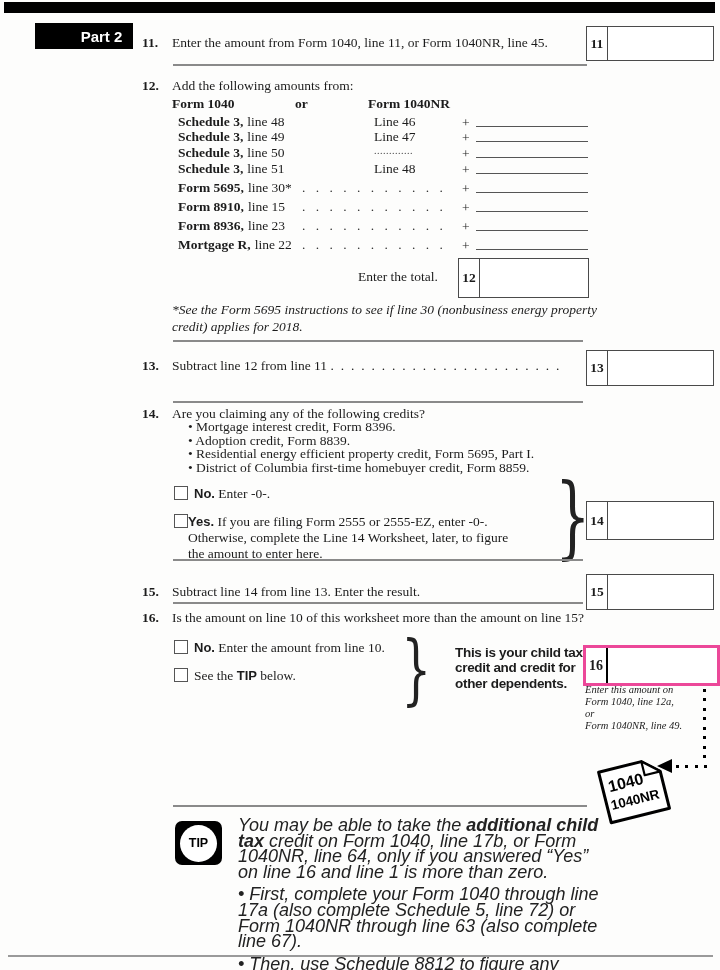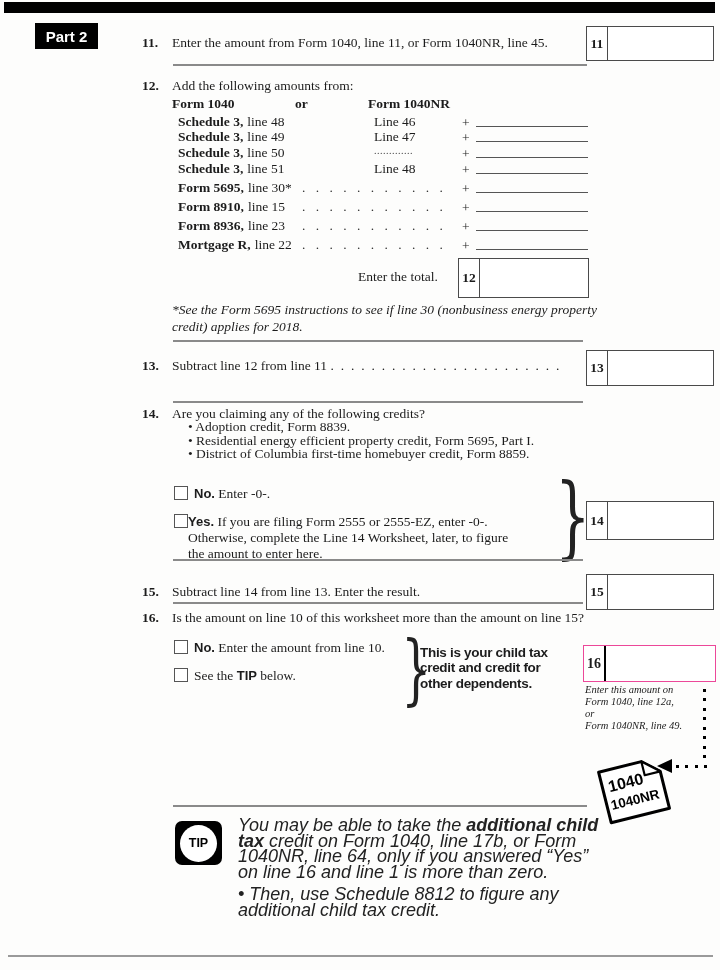--- a/index.html
+++ b/index.html
@@ -2,27 +2,27 @@
 <html><head>
 <meta charset="utf-8">
 <style>
   html,body{margin:0;padding:0;background:#e8e8e8;}
   .page{position:relative;width:720px;height:970px;background:#fdfdfc;overflow:hidden;
         font-family:"Liberation Serif",serif;color:#1c1c1c;font-size:13.5px;}
   .abs{position:absolute;}
   .bar{background:#000;}
   .sep{position:absolute;height:2px;background:#8a8a8a;}
   .num{font-weight:bold;}
-  .sans{font-family:"Liberation Sans",sans-serif;}
+  .sans{font-family:"Liberation Sans",sans-serif;padding-left:35px;}
   .sansb{font-family:"Liberation Sans",sans-serif;font-weight:bold;font-size:13px;}
   .amtbox{position:absolute;background:#fff;border:1.5px solid #4a4a4a;display:flex;}
   .amtbox .cell{width:20px;border-right:1.5px solid #4a4a4a;display:flex;align-items:center;
         justify-content:center;font-weight:bold;font-size:13.5px;}
   .amtbox .entry{flex:1;}
-  .thick{border:1px solid #ec4899;}
+  .thick{border:3px solid #ec4899;}
   .thick .cell{border-right:2.5px solid #000;font-size:14px;}
   .l12row{position:absolute;left:0;width:604px;height:17px;}
   .rname{position:absolute;left:178px;top:0;white-space:nowrap;}
   .rname b{margin-right:4px;}
   .rcol2{position:absolute;left:374px;top:0;white-space:nowrap;}
   .rleader{position:absolute;left:302px;top:0;width:152px;overflow:hidden;white-space:nowrap;
         word-spacing:7px;color:#333;}
   .rplus{position:absolute;left:462px;top:1px;}
   .rline{position:absolute;left:476px;top:12px;width:112px;border-bottom:1.6px solid #555;}
   .cb{position:absolute;width:12px;height:12px;border:1.4px solid #555;background:#fff;}
@@ -134,20 +134,21 @@
   </div>
   <div class="amtbox" style="left:586px;top:350px;width:126px;height:34px;">
     <div class="cell">13</div>
     <div class="entry"></div>
   </div>
   <div class="sep" style="left:173px;top:401px;width:410px;"></div>
 
   <div class="abs num" style="left:142px;top:406px;">14.</div>
   <div class="abs" style="left:172px;top:406px;">Are you claiming any of the following credits?</div>
   <div class="abs" style="left:188px;top:420px;line-height:13.7px;">
+    <div>• Mortgage interest credit, Form 8396.</div>
     <div>• Adoption credit, Form 8839.</div>
     <div>• Residential energy efficient property credit, Form 5695, Part I.</div>
     <div>• District of Columbia first-time homebuyer credit, Form 8859.</div>
   </div>
 
   <span class="cb" style="left:174px;top:486px;"></span>
   <div class="abs" style="left:194px;top:486px;">
     <span class="sansb">No.</span>
     <span>Enter -0-.</span>
   </div>
@@ -210,17 +211,18 @@
     </g>
   </svg>
 
   <div class="sep" style="left:173px;top:805px;width:414px;"></div>
 
   <div class="tipicon" style="left:175px;top:821px;">
     <div class="tipcircle">TIP</div>
   </div>
   <div class="tiptext">
     <p><span>You may be able to take the </span><b>additional child tax</b><span> credit on Form 1040, line 17b, or Form 1040NR, line 64, only if you answered “Yes” on line 16 and line 1 is more than zero.</span></p>
+    <p>• First, complete your Form 1040 through line 17a (also complete Schedule 5, line 72) or Form 1040NR through line 63 (also complete line 67).</p>
     <p>• Then, use Schedule 8812 to figure any additional child tax credit.</p>
   </div>
 
   <div class="abs" style="left:8px;top:955px;width:705px;height:1.5px;background:#9a9a9a;"></div>
 </div>
 
 </body></html>

